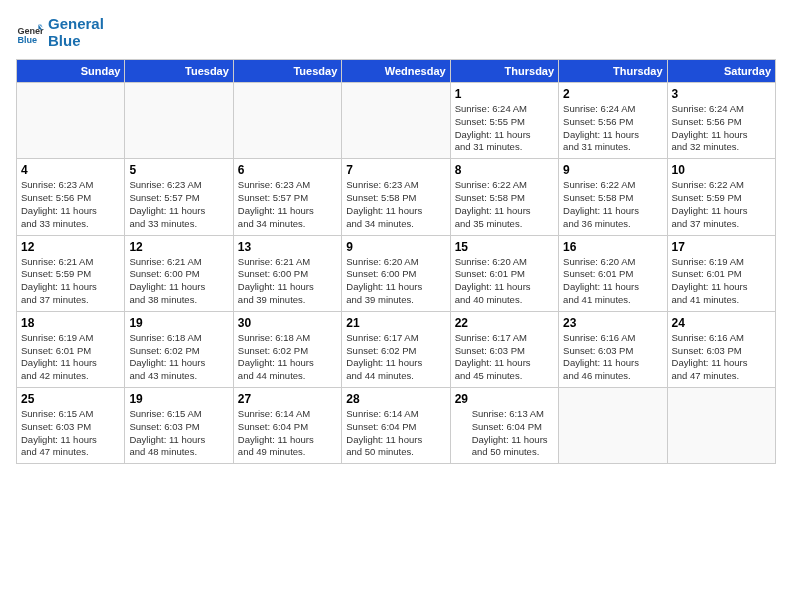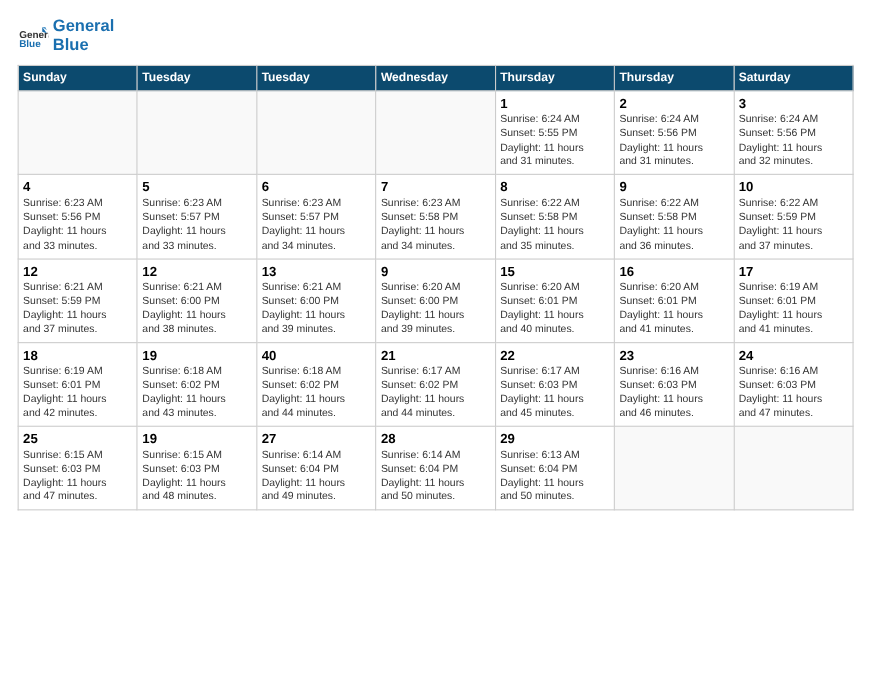--- a/index.html
+++ b/index.html
@@ -45,24 +45,24 @@
     .location-title {
       font-size: 14px;
       color: #555;
     }
     .calendar {
       width: 100%;
       border-collapse: collapse;
       font-size: 10px;
     }
     .calendar th {
-      background: #0c4a6e;
+      background: #1d4ed8;
       color: #fff;
       padding: 5px 4px;
-      text-align: left;
+      text-align: right;
       font-size: 11px;
       border: 1px solid #ccc;
     }
     .calendar td {
       border: 1px solid #ccc;
       vertical-align: top;
       padding: 4px;
       width: 108px;
       min-height: 70px;
       background: #fff;
@@ -255,21 +255,21 @@
 and 42 minutes.</div>
         </td>
         <td>
           <span class="day-number">19</span>
           <div class="day-info" style="white-space: pre-line;">Sunrise: 6:18 AM
 Sunset: 6:02 PM
 Daylight: 11 hours
 and 43 minutes.</div>
         </td>
         <td>
-          <span class="day-number">40</span>
+          <span class="day-number">30</span>
           <div class="day-info" style="white-space: pre-line;">Sunrise: 6:18 AM
 Sunset: 6:02 PM
 Daylight: 11 hours
 and 44 minutes.</div>
         </td>
         <td>
           <span class="day-number">21</span>
           <div class="day-info" style="white-space: pre-line;">Sunrise: 6:17 AM
 Sunset: 6:02 PM
 Daylight: 11 hours
@@ -321,21 +321,21 @@
         </td>
         <td>
           <span class="day-number">28</span>
           <div class="day-info" style="white-space: pre-line;">Sunrise: 6:14 AM
 Sunset: 6:04 PM
 Daylight: 11 hours
 and 50 minutes.</div>
         </td>
         <td>
           <span class="day-number">29</span>
-          <div class="day-info" style="white-space: pre-line;">Sunrise: 6:13 AM
+          <div class="day-info" style="white-space: pre-line; margin-left: 17px;">Sunrise: 6:13 AM
 Sunset: 6:04 PM
 Daylight: 11 hours
 and 50 minutes.</div>
         </td>
         <td class="empty"></td>
         <td class="empty"></td>
       </tr>
     </tbody>
 </table>
 

